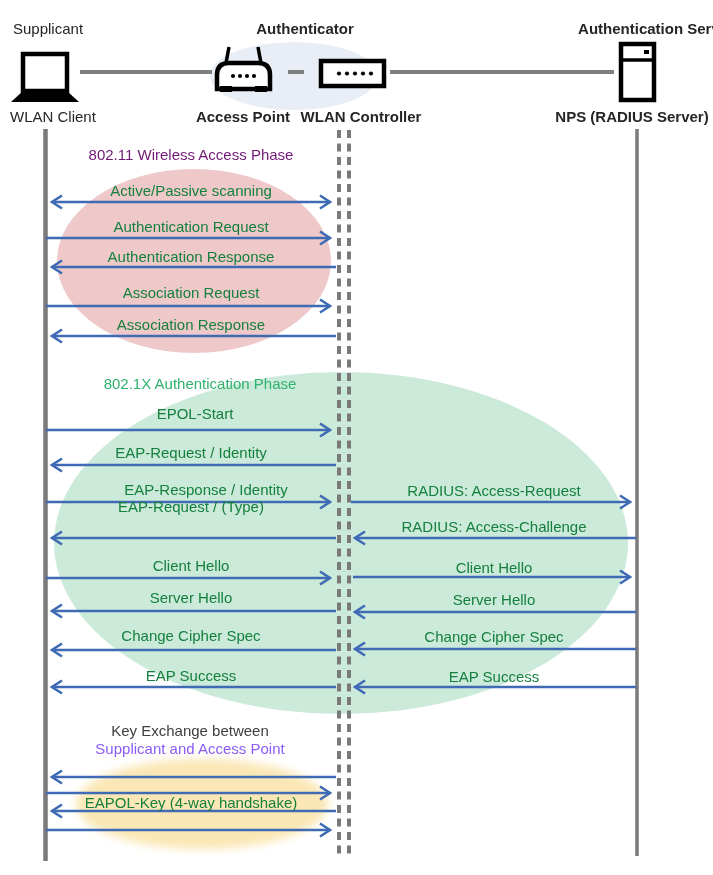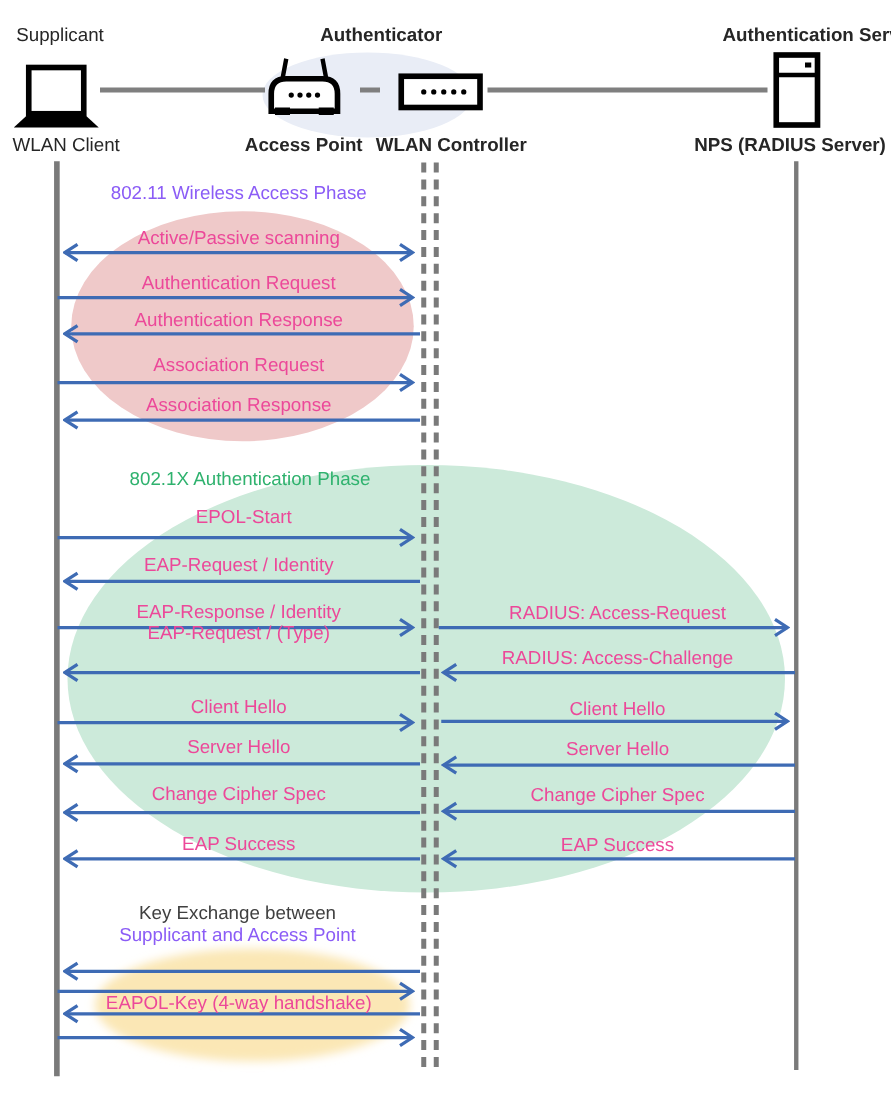--- a/index.html
+++ b/index.html
@@ -13,21 +13,21 @@
   #diagram-svg{position:absolute;left:0;top:0;z-index:1;}
   .lbl{
     position:absolute;z-index:2;
     font-size:15px;line-height:19px;
     color:#262626;white-space:nowrap;
   }
   .ctr{transform:translateX(-50%);font-weight:bold;}
   .msg{
     position:absolute;z-index:2;
     font-size:15px;line-height:18px;
-    color:#ec4899;white-space:nowrap;
+    color:#15803d;white-space:nowrap;
     transform:translateX(-50%);
   }
   .ttl{
     position:absolute;z-index:2;
     font-size:15px;line-height:18px;
     white-space:nowrap;
     transform:translateX(-50%);
   }
   .arrow{stroke:#3E6BB4;stroke-width:2.6;fill:none;}
   .lifeline{stroke:#7A7A7A;}
@@ -128,33 +128,33 @@
 
   <div class="lbl" style="left:13px;top:19px">Supplicant</div>
   <div class="lbl ctr" style="left:305px;top:19px">Authenticator</div>
   <div class="lbl ctr" style="left:656px;top:19px">Authentication Server</div>
 
   <div class="lbl" style="left:10px;top:107px">WLAN Client</div>
   <div class="lbl ctr" style="left:243px;top:107px">Access Point</div>
   <div class="lbl ctr" style="left:361px;top:107px">WLAN Controller</div>
   <div class="lbl ctr" style="left:632px;top:107px">NPS (RADIUS Server)</div>
 
-  <div class="ttl" style="left: 191px; top: 146px; color: #8b5cf6;">802.11 Wireless Access Phase</div>
+  <div class="ttl" style="left: 191px; top: 146px; color: #701a75;">802.11 Wireless Access Phase</div>
   <div class="ttl" style="left: 200px; top: 375px; color: rgb(47, 178, 110);">802.1X Authentication Phase</div>
   <div class="ttl" style="left: 190px; top: 722px; color: #404040;">Key Exchange between</div>
   <div class="ttl" style="left: 190px; top: 740px; color: #8b5cf6;">Supplicant and Access Point</div>
 
   <div class="msg" style="left:191px;top:182px">Active/Passive scanning</div>
   <div class="msg" style="left:191px;top:218px">Authentication Request</div>
   <div class="msg" style="left:191px;top:248px">Authentication Response</div>
   <div class="msg" style="left:191px;top:284px">Association Request</div>
   <div class="msg" style="left:191px;top:316px">Association Response</div>
   <div class="msg" style="left:195px;top:405px">EPOL-Start</div>
   <div class="msg" style="left:191px;top:444px">EAP-Request / Identity</div>
-  <div class="msg" style="left:191px;top:481px">EAP-Response / Identity</div>
+  <div class="msg" style="left:206px;top:481px">EAP-Response / Identity</div>
   <div class="msg" style="left:191px;top:498px">EAP-Request / (Type)</div>
   <div class="msg" style="left:191px;top:557px">Client Hello</div>
   <div class="msg" style="left:191px;top:589px">Server Hello</div>
   <div class="msg" style="left:191px;top:627px">Change Cipher Spec</div>
   <div class="msg" style="left:191px;top:667px">EAP Success</div>
   <div class="msg" style="left:191px;top:794px">EAPOL-Key (4-way handshake)</div>
 
   <div class="msg" style="left:494px;top:518px">RADIUS: Access-Challenge</div>
   <div class="msg" style="left:494px;top:482px">RADIUS: Access-Request</div>
   <div class="msg" style="left:494px;top:559px">Client Hello</div>

